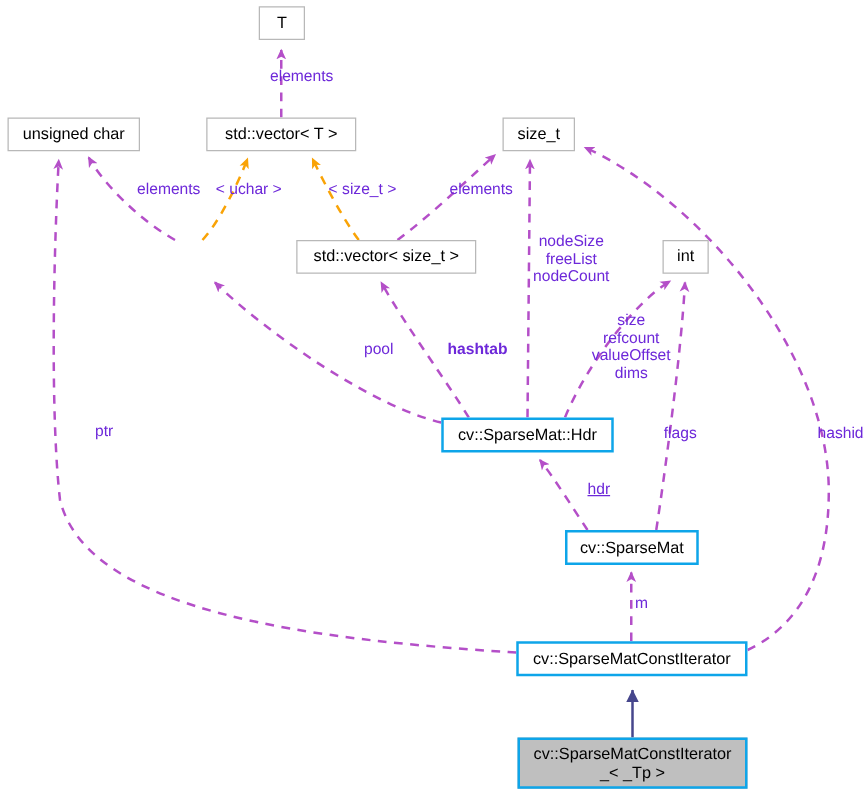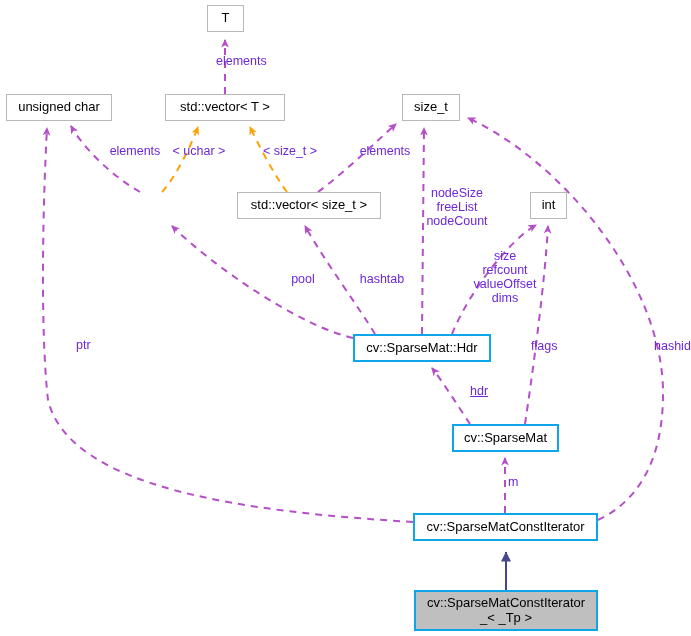--- a/index.html
+++ b/index.html
@@ -128,21 +128,21 @@
 
   <div class="edge-label" style="left:465px; top:249px; width:80px;">size
 refcount
 valueOffset
 dims</div>
 
   <div class="edge-label" style="left:36px; top:338px; text-align:left;margin-left:40px;">ptr</div>
 
   <div class="edge-label" style="left:288px; top:272px; width:30px;">pool</div>
 
-  <div class="edge-label" style="left:355px; top:272px; width:54px;">hashtab</div>
+  <div class="edge-label" style="left:355px; top:272px; width:54px;font-weight:bold;">hashtab</div>
 
   <div class="edge-label" style="left:531px; top:339px; text-align:center;">flags</div>
 
   <div class="edge-label" style="left:654px; top:339px; text-align:left;">hashidx</div>
 
   <div class="edge-label" style="left:470px; top:384px; text-align:left;text-decoration:underline;">hdr</div>
 
   <div class="edge-label" style="left:508px; top:475px; text-align:left;">m</div>
 
 </div>

